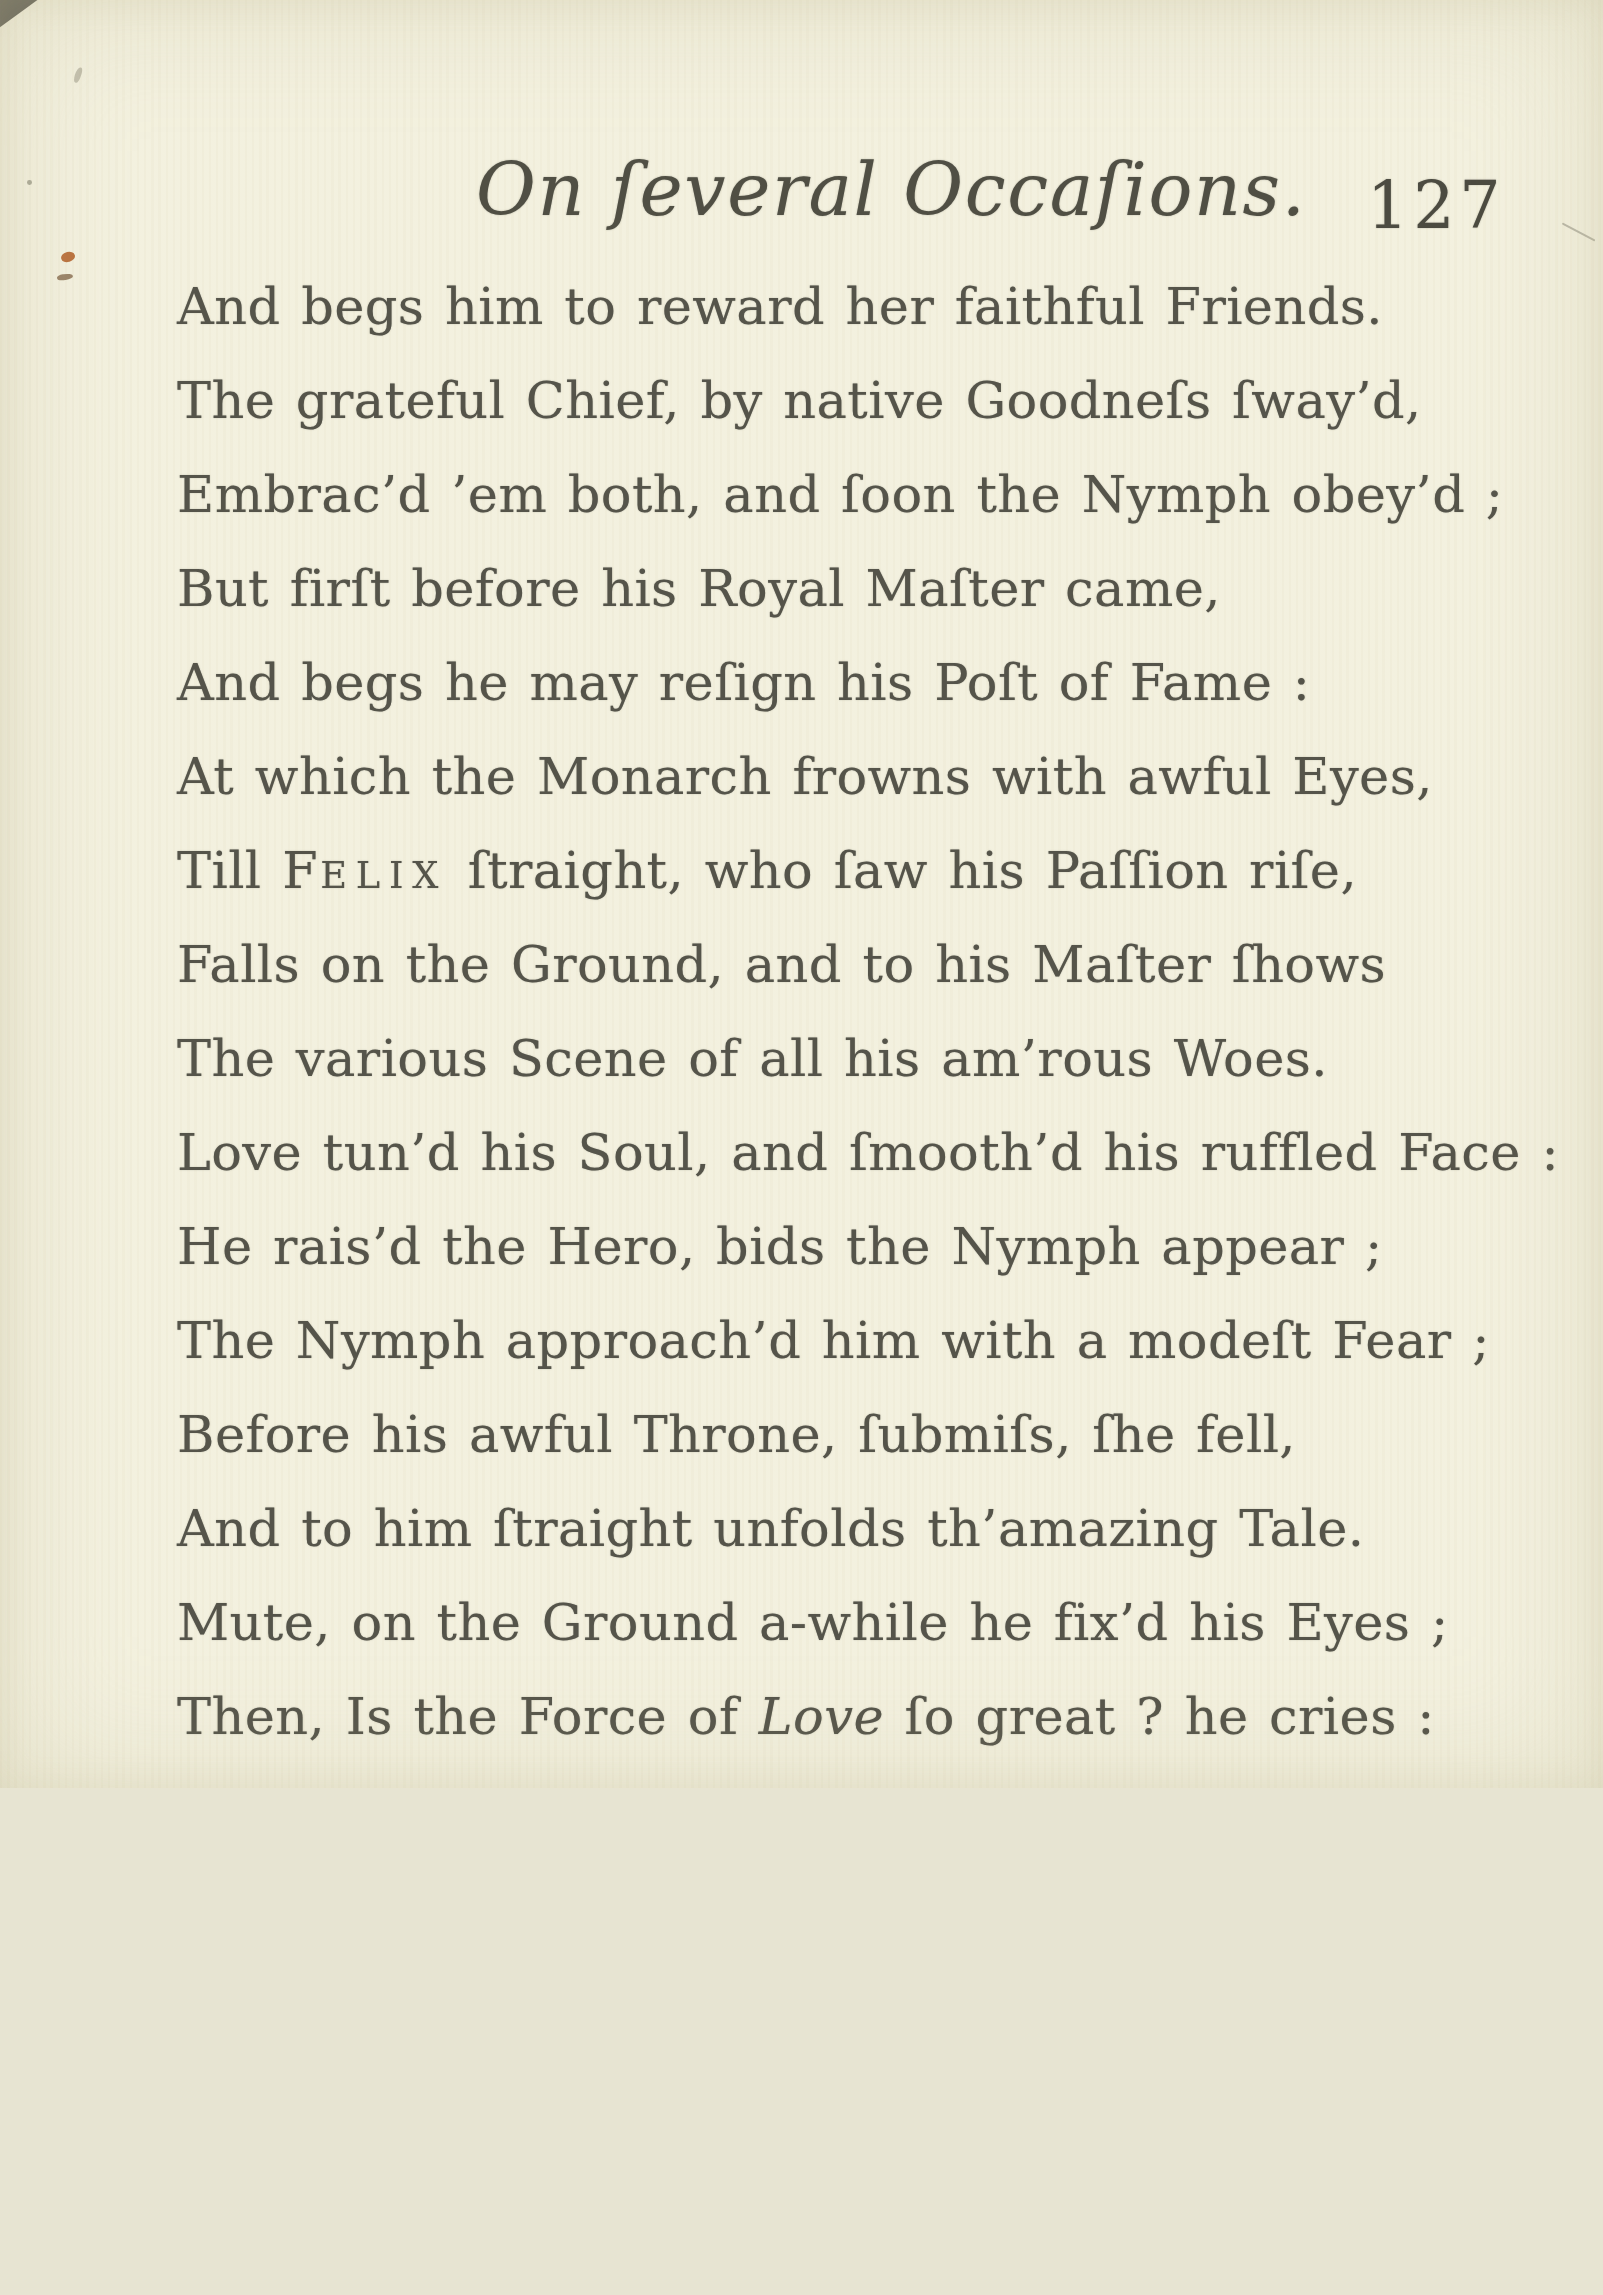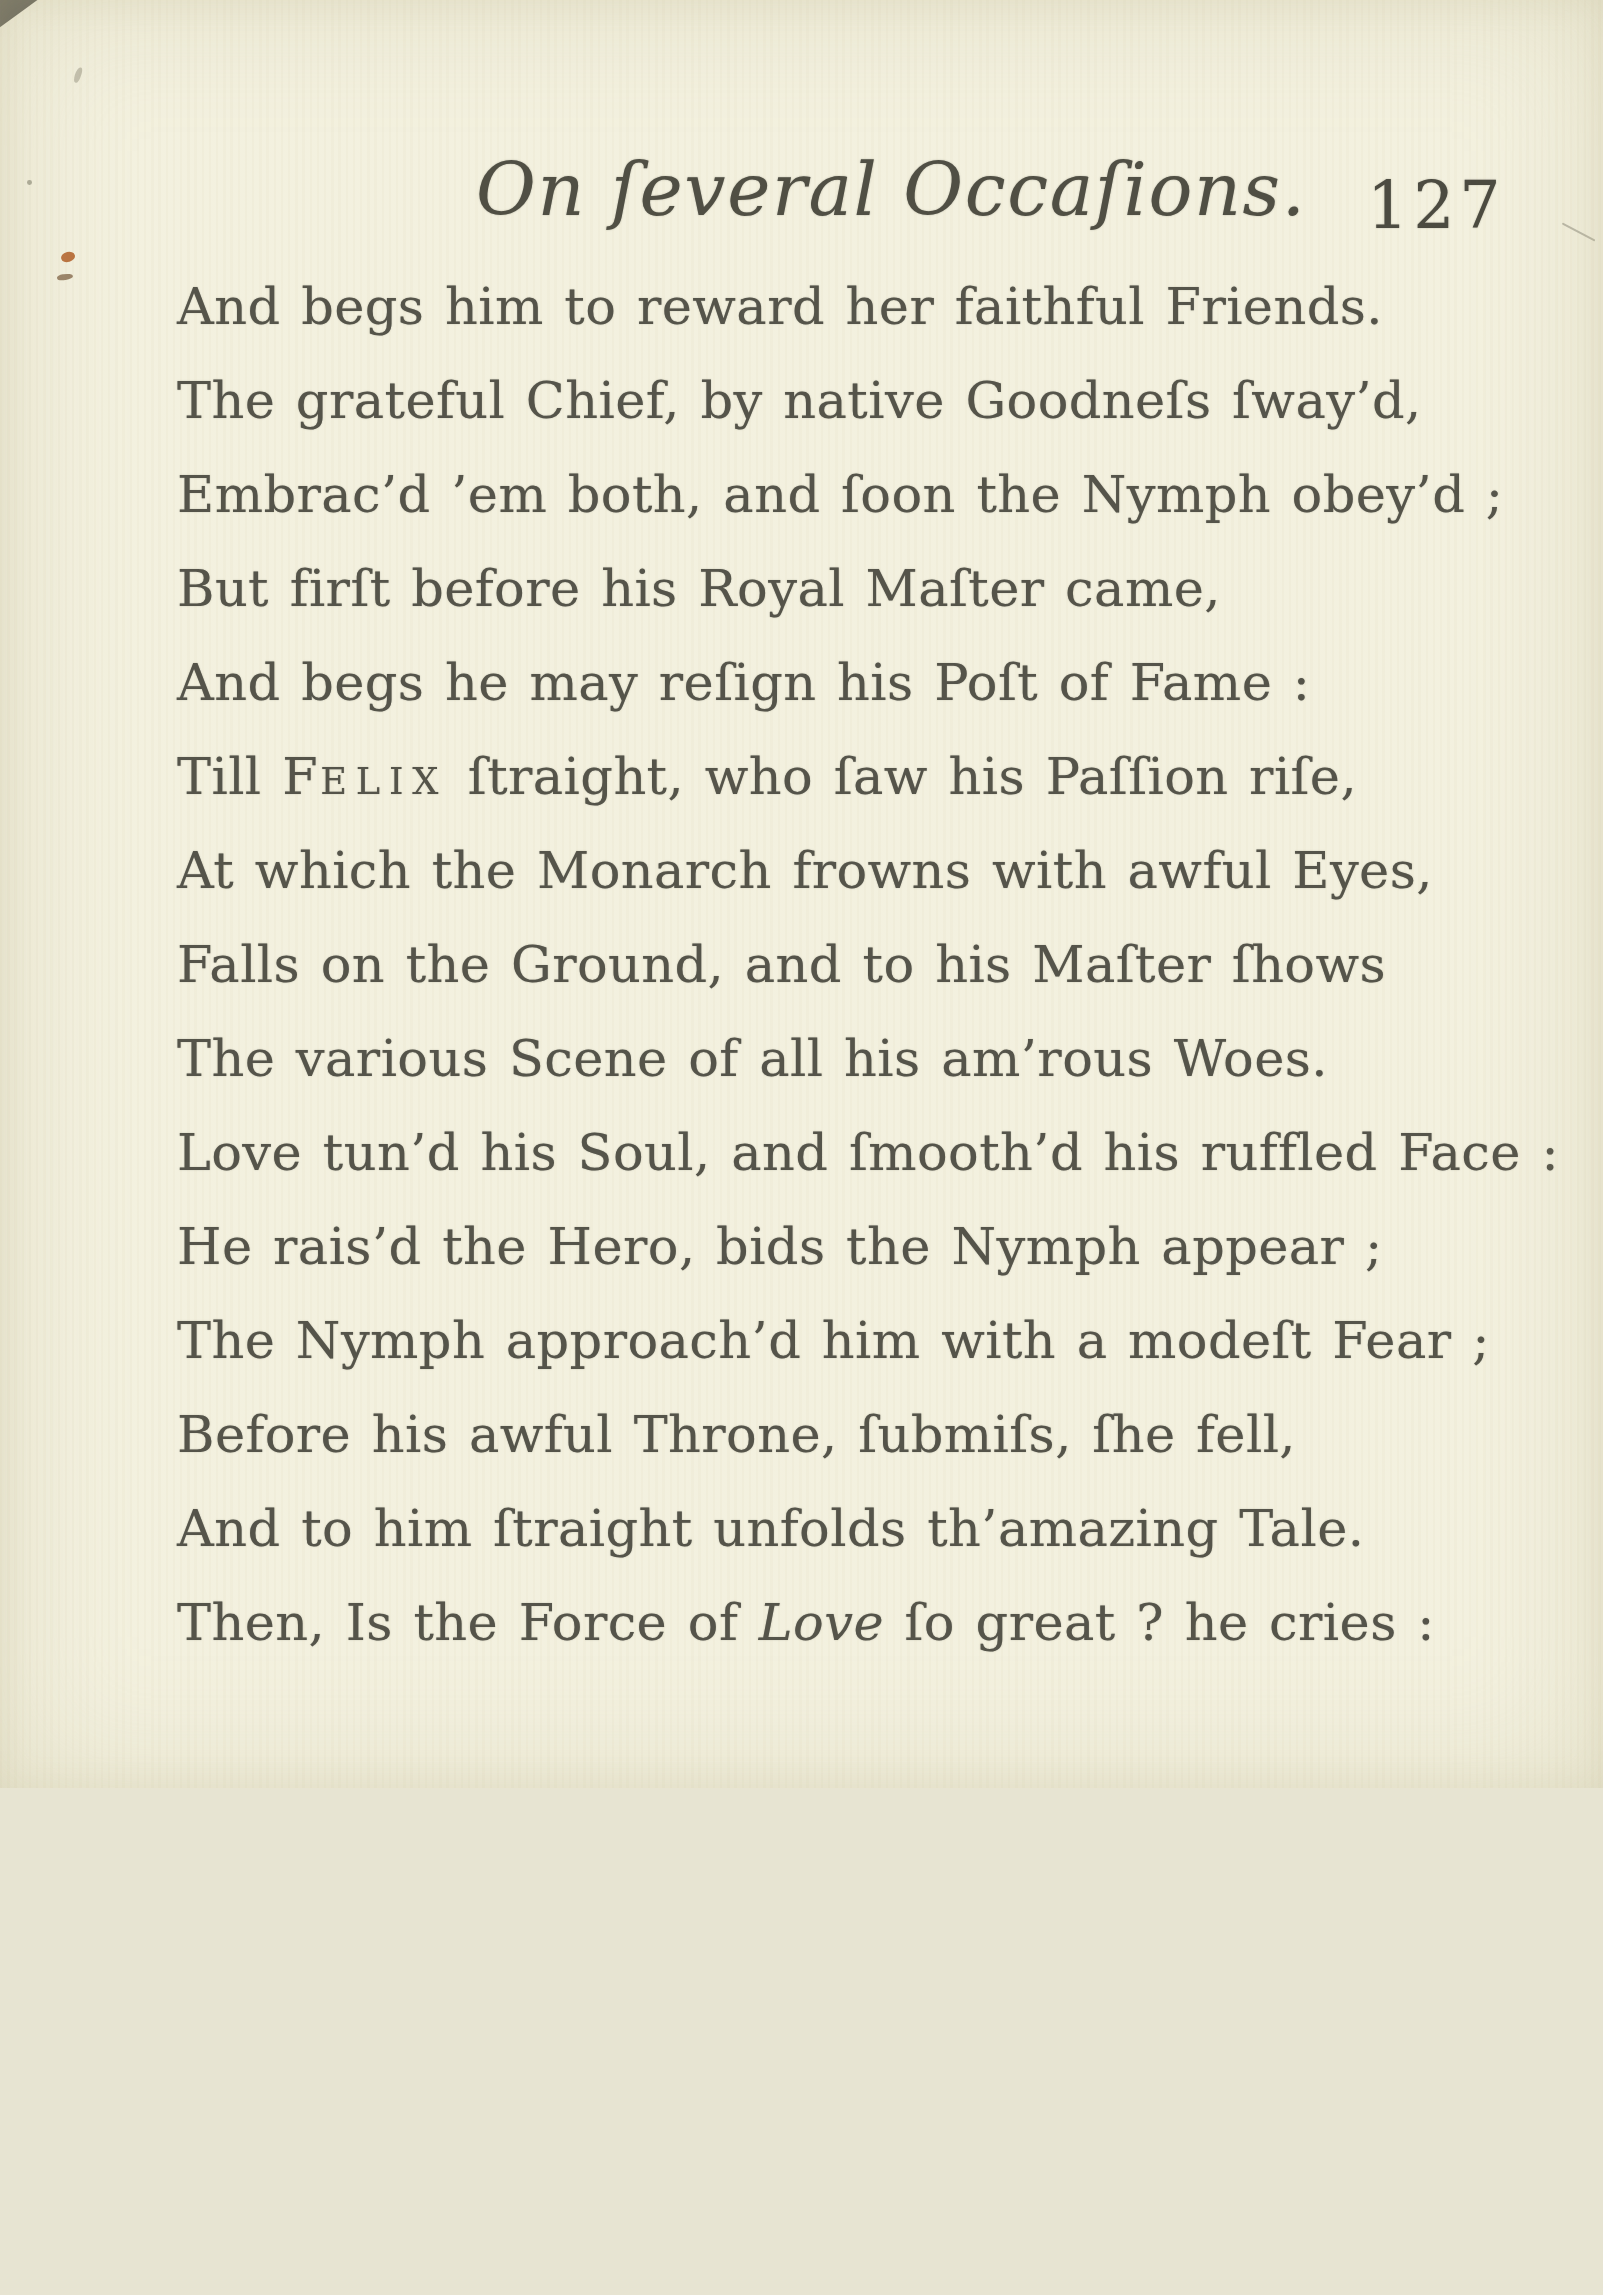--- a/index.html
+++ b/index.html
@@ -142,29 +142,30 @@
   <div class="header-title">On ſeveral Occaſions.</div>
 
   <div class="page-number">127</div>
 
   <div class="poem">
       <div class="poem-line"><span class="seg-n">And begs him to reward her faithful Friends.</span></div>
       <div class="poem-line"><span class="seg-n">The grateful Chief, by native Goodneſs ſway’d,</span></div>
       <div class="poem-line"><span class="seg-n">Embrac’d ’em both, and ſoon the Nymph obey’d ;</span></div>
       <div class="poem-line"><span class="seg-n">But firſt before his Royal Maſter came,</span></div>
       <div class="poem-line"><span class="seg-n">And begs he may reſign his Poſt of Fame :</span></div>
+      <div class="poem-line"><span class="seg-n">At which the Monarch frowns with awful Eyes,</span></div>
       <div class="poem-line"><span class="seg-n">Till F</span><span class="seg-sc">ELIX</span><span class="seg-n"> ſtraight, who ſaw his Paſſion riſe,</span></div>
-      <div class="poem-line"><span class="seg-n">At which the Monarch frowns with awful Eyes,</span></div>
       <div class="poem-line"><span class="seg-n">Falls on the Ground, and to his Maſter ſhows</span></div>
       <div class="poem-line"><span class="seg-n">The various Scene of all his am’rous Woes.</span></div>
       <div class="poem-line"><span class="seg-n">Love tun’d his Soul, and ſmooth’d his ruffled Face :</span></div>
       <div class="poem-line"><span class="seg-n">He rais’d the Hero, bids the Nymph appear ;</span></div>
       <div class="poem-line"><span class="seg-n">The Nymph approach’d him with a modeſt Fear ;</span></div>
       <div class="poem-line"><span class="seg-n">Before his awful Throne, ſubmiſs, ſhe fell,</span></div>
       <div class="poem-line"><span class="seg-n">And to him ſtraight unfolds th’amazing Tale.</span></div>
+      <div class="poem-line"><span class="seg-n">Mute, on the Ground a-while he fix’d his Eyes ;</span></div>
       <div class="poem-line"><span class="seg-n">Then, Is the Force of </span><span class="seg-i">Love</span><span class="seg-n"> ſo great ? he cries :</span></div>
     </div>
 
   <div class="footer-signature">Pp 2</div>
 
   <div class="catchword">We</div>
 
   <div class="speck speck-orange"></div>
   <div class="speck speck-dash"></div>
   <div class="speck speck-curl"></div>

